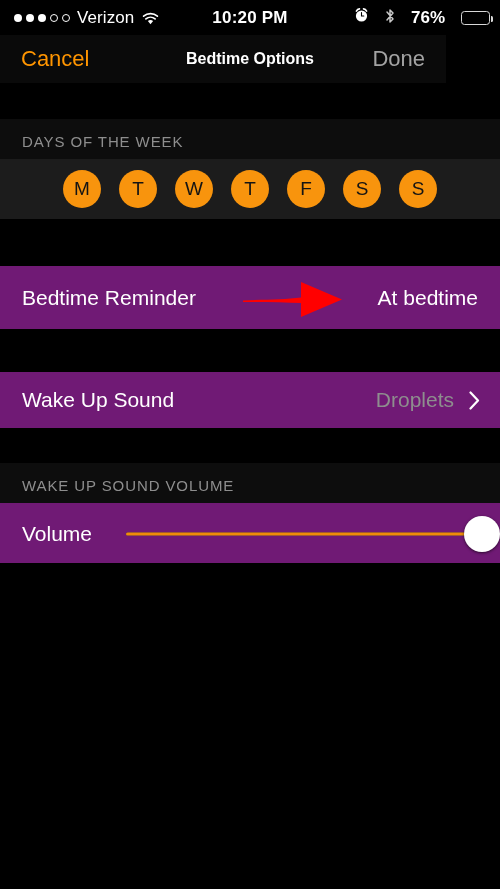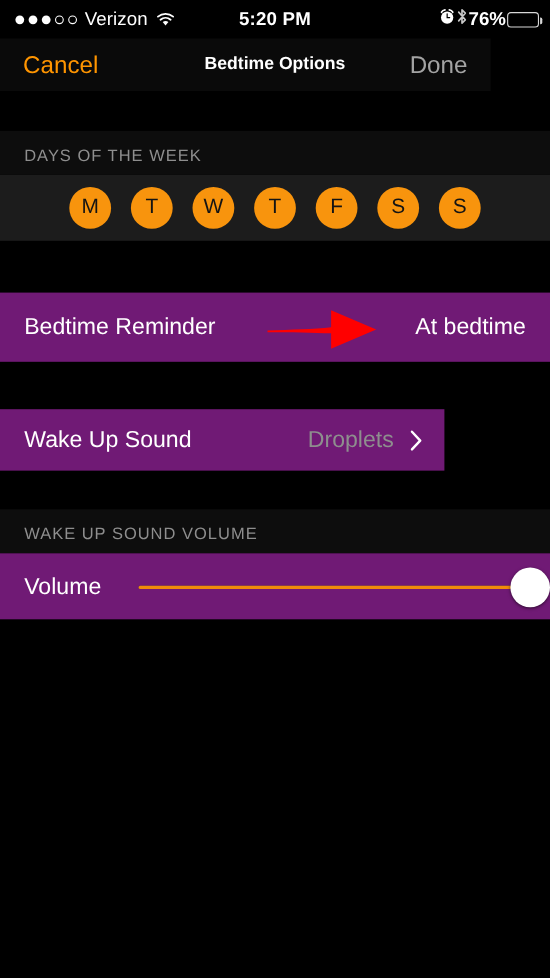--- a/index.html
+++ b/index.html
@@ -21,21 +21,21 @@
   .sb-left{ position:absolute; left:14px; display:flex; align-items:center; gap:7px; }
   .dots{ display:flex; align-items:center; gap:4px; }
   .dot{ width:8px; height:8px; border-radius:50%; background:#fff; }
   .dot.hollow{ background:transparent; border:1.4px solid #fff; }
   .carrier{ font-size:17px; letter-spacing:.1px; }
   .wifi{ display:inline-block; width:17px; height:13px; position:relative; margin-left:1px;}
   .sb-center{
     position:absolute; left:0; width:500px; text-align:center;
     font-size:17px; font-weight:bold; letter-spacing:.2px;
   }
-  .sb-right{ position:absolute; right:10px; display:flex; align-items:center; gap:1px; }
+  .sb-right{ position:absolute; right:10px; display:flex; align-items:center; gap:16px; }
   .pct{ font-size:17px; font-weight:bold; }
   .batt{
     position:relative; width:29px; height:14px;
     border:1.5px solid #d8d8d8; border-radius:3.5px; padding:1.5px;
   }
   .batt-fill{ height:100%; background:#ffcc00; border-radius:1.5px; }
   .batt-cap{
     position:absolute; right:-4px; top:4px; width:2.5px; height:6px;
     background:#d8d8d8; border-radius:0 1.5px 1.5px 0;
   }
@@ -128,21 +128,21 @@
       <span class="carrier">Verizon</span>
       <span class="wifi">
         <svg width="17" height="13" viewBox="0 0 17 13">
           <path d="M8.5 12.2 L5.9 9.0 a4.3 4.3 0 0 1 5.2 0 Z" fill="#fff"></path>
           <path d="M3.9 6.9 a7.2 7.2 0 0 1 9.2 0" stroke="#fff" stroke-width="1.7" fill="none" stroke-linecap="round"></path>
           <path d="M1.6 4.1 a10.8 10.8 0 0 1 13.8 0" stroke="#fff" stroke-width="1.7" fill="none" stroke-linecap="round"></path>
         </svg>
       </span>
     </div>
 
-    <div class="sb-center">5:20 PM</div>
+    <div class="sb-center">10:20 PM</div>
 
     <div class="sb-right">
       <span>
         <svg width="15" height="15" viewBox="0 0 15 15">
           <circle cx="7.5" cy="8" r="5.6" fill="#fff"></circle>
           <path d="M7.5 4.6 v3.4 h2.3" stroke="#000" stroke-width="1.1" fill="none" stroke-linecap="round"></path>
           <path d="M2.4 3.1 a4 4 0 0 1 3.1 -2.2" stroke="#fff" stroke-width="1.6" fill="none" stroke-linecap="round"></path>
           <path d="M12.6 3.1 a4 4 0 0 0 -3.1 -2.2" stroke="#fff" stroke-width="1.6" fill="none" stroke-linecap="round"></path>
         </svg>
       </span>
@@ -181,21 +181,21 @@
 
   <div class="gap" style="position:absolute;left:0;top:219px;width:500px;height:47px;"></div>
 
   <div class="row" style="position:absolute;left:0;top:266px;width:500px;height:63px;">
     <span class="row-label">Bedtime Reminder</span>
     <span class="row-value" style="right:22px;color:#ffffff;">At bedtime</span>
   </div>
 
   <div class="gap" style="position:absolute;left:0;top:329px;width:500px;height:43px;"></div>
 
-  <div class="row" style="position:absolute;left:0;top:372px;width:404px;height:56px;">
+  <div class="row" style="position:absolute;left:0;top:372px;width:500px;height:56px;">
     <span class="row-label">Wake Up Sound</span>
     <span class="row-value" style="right:46px;color:#8e8e8e;">Droplets</span>
     <span class="chev">
       <svg width="11" height="19" viewBox="0 0 11 19">
         <path d="M1.5 1.5 L9 9.5 L1.5 17.5" stroke="#ffffff" stroke-width="2.2" fill="none" stroke-linecap="round" stroke-linejoin="round"></path>
       </svg>
     </span>
   </div>
 
   <div class="gap" style="position:absolute;left:0;top:428px;width:500px;height:35px;"></div>

